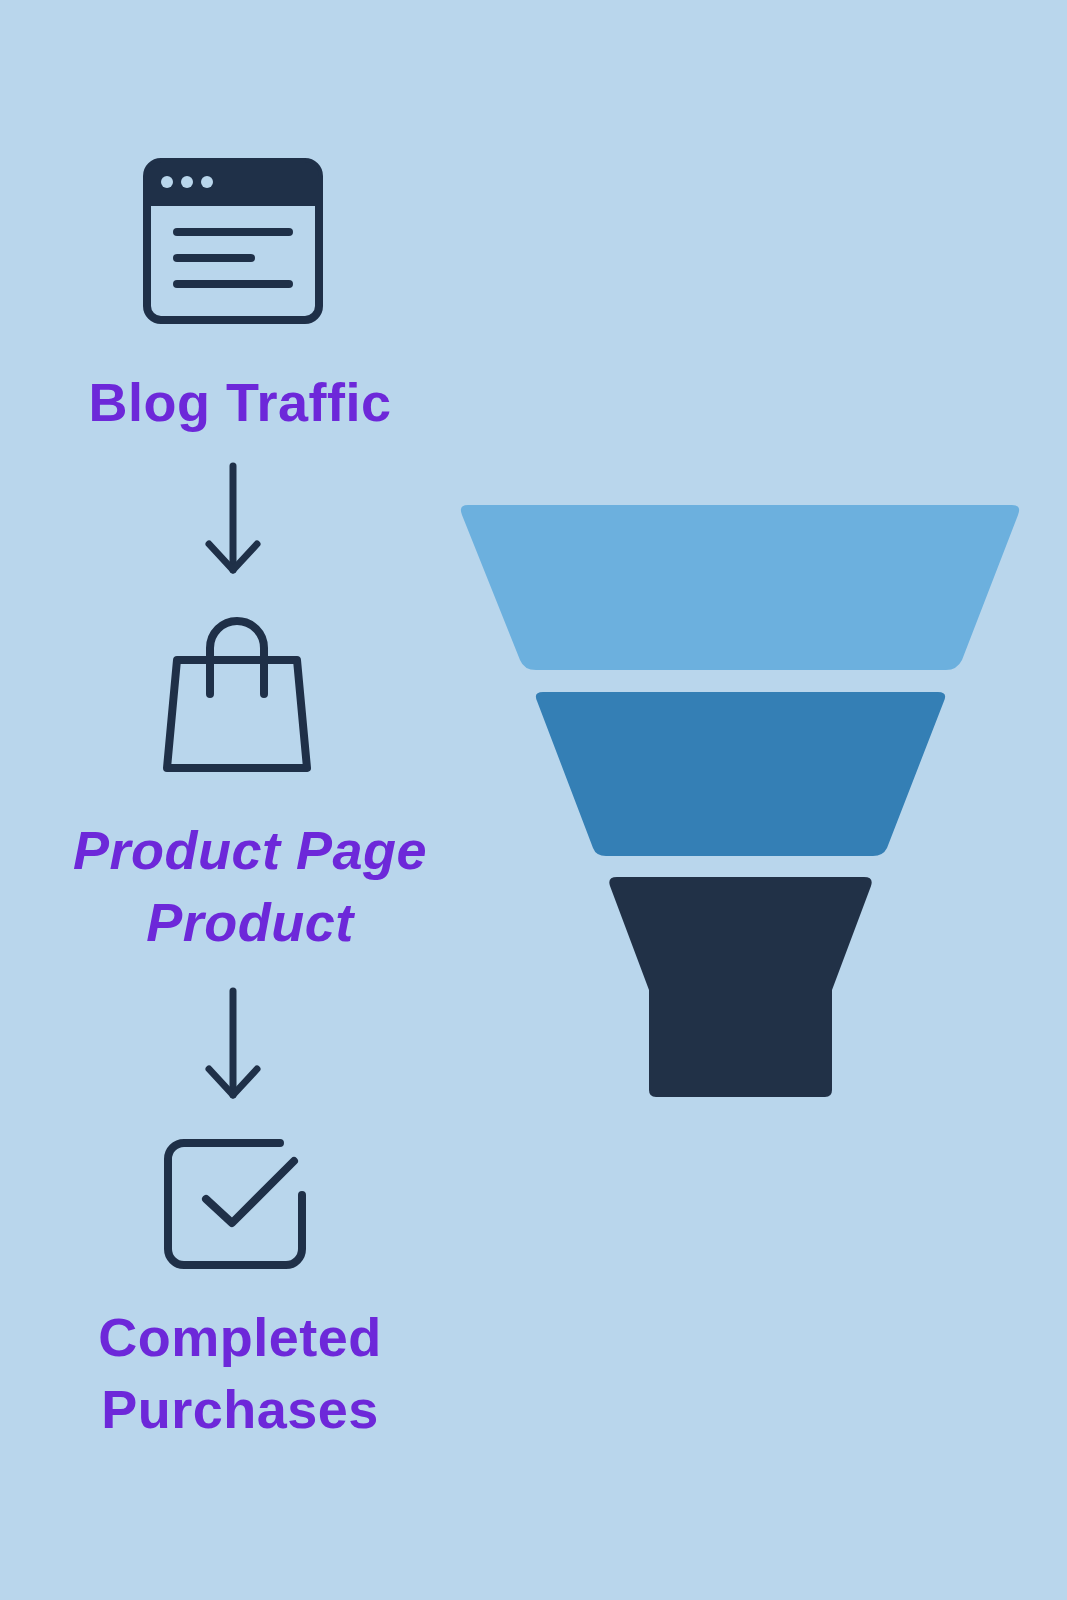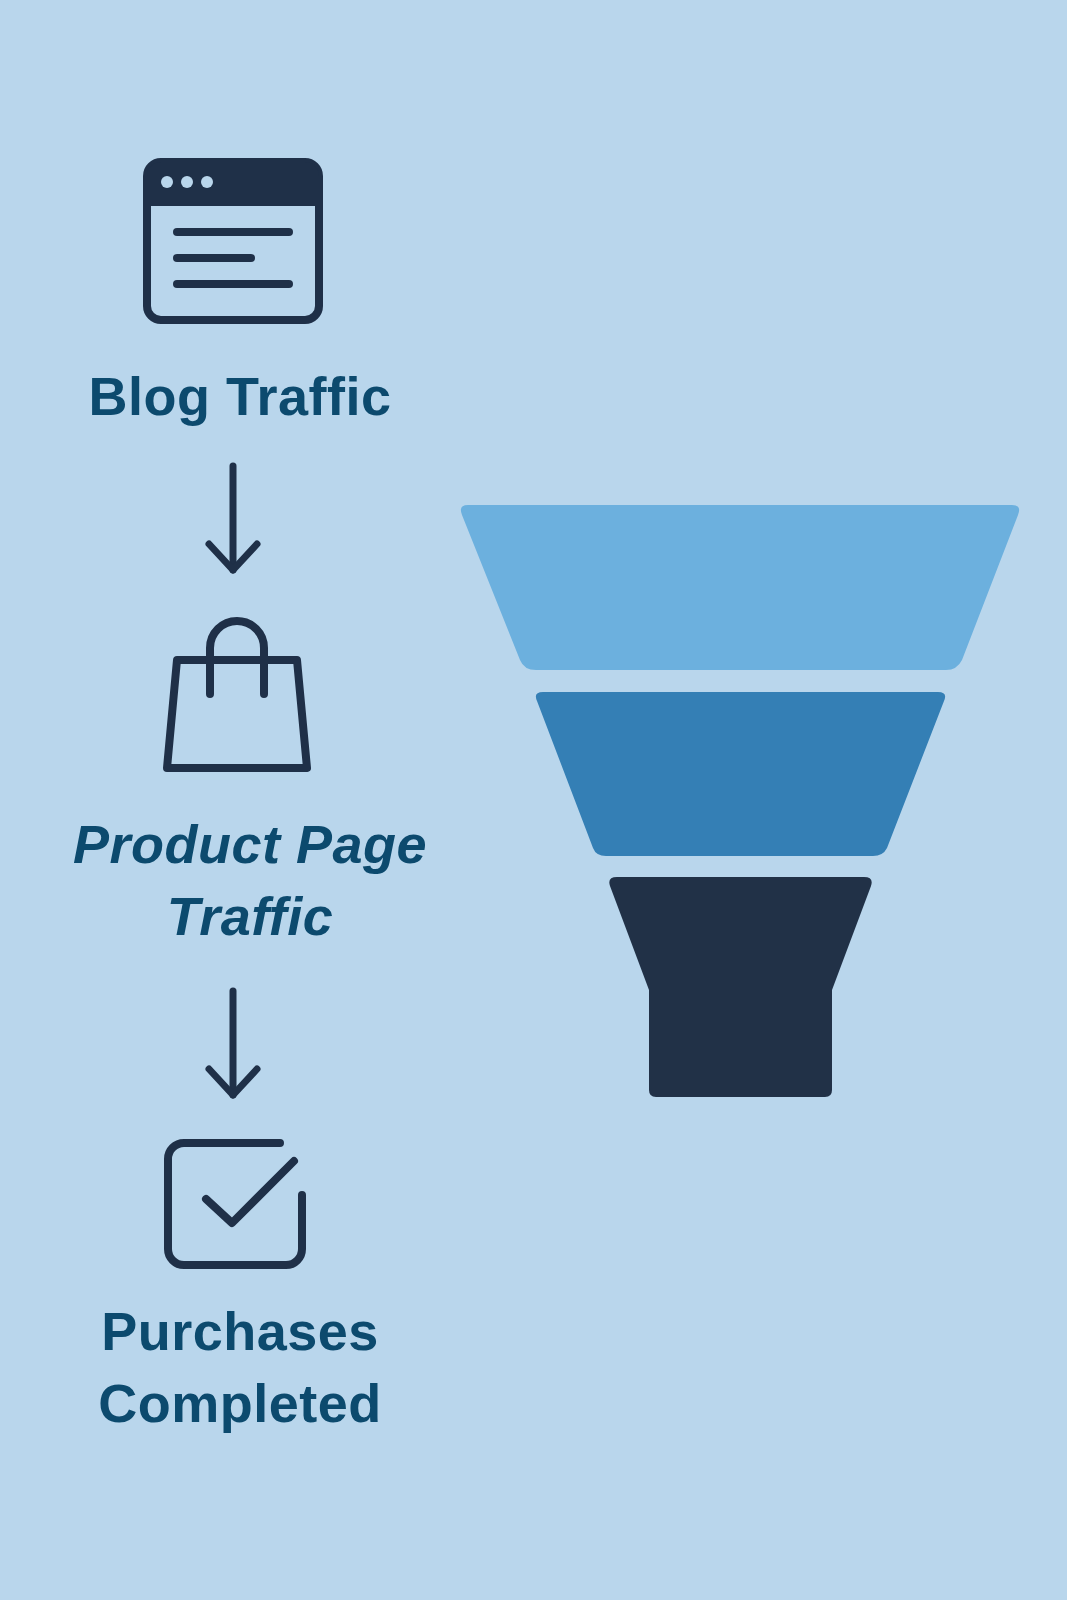--- a/index.html
+++ b/index.html
@@ -5,21 +5,21 @@
     html, body { margin: 0; padding: 0; }
     body {
       width: 1067px; height: 1600px; position: relative; overflow: hidden;
       background: #b9d6ec;
       font-family: "Liberation Sans", "DejaVu Sans", sans-serif;
       color: #1f3048;
     }
     .abs { position: absolute; }
     .label {
       position: absolute; text-align: center; font-weight: bold;
-      font-size: 54px; line-height: 72px; color: #0c4a6e; letter-spacing: 0.5px;
+      font-size: 54px; line-height: 72px; color: #6d28d9; letter-spacing: 0.5px; margin-top: 6px;
     }
     svg { display: block; }
   </style>
 </head>
 <body>
 
 <div class="abs" style="left:143px;top:158px;">
   <svg width="180" height="166" viewBox="0 0 180 166">
     <rect x="4" y="4" width="172" height="158" rx="14" fill="none" stroke="#1f3048" stroke-width="8"></rect>
     <path d="M4 18 a14 14 0 0 1 14 -14 h144 a14 14 0 0 1 14 14 v30 h-172 z" fill="#1f3048"></path>
@@ -43,40 +43,40 @@
 
 <div class="abs" style="left:162px;top:612px;">
   <svg width="150" height="166" viewBox="0 0 150 166">
     <path d="M15 48 h120 l10 108 h-140 z" fill="none" stroke="#1f3048" stroke-width="8" stroke-linejoin="round"></path>
     <path d="M48 82 V36 a27 27 0 0 1 54 0 V82" fill="none" stroke="#1f3048" stroke-width="8" stroke-linecap="round"></path>
   </svg>
 </div>
 
 <div class="label" style="left:20px;top:808px;width:460px;font-style:italic;">
   <div>Product Page</div>
-  <div>Traffic</div>
+  <div>Product</div>
 </div>
 
 <div class="abs" style="left:203px;top:985px;">
   <svg width="60" height="120" viewBox="0 0 60 120">
     <line x1="30" y1="6" x2="30" y2="110" stroke="#1f3048" stroke-width="7" stroke-linecap="round"></line>
     <polyline points="6,84 30,110 54,84" fill="none" stroke="#1f3048" stroke-width="7" stroke-linecap="round" stroke-linejoin="round"></polyline>
   </svg>
 </div>
 
 <div class="abs" style="left:162px;top:1135px;">
   <svg width="150" height="140" viewBox="0 0 150 140">
     <path d="M118 8 H22 a16 16 0 0 0 -16 16 V114 a16 16 0 0 0 16 16 H124 a16 16 0 0 0 16 -16 V60" fill="none" stroke="#1f3048" stroke-width="8" stroke-linecap="round"></path>
     <polyline points="44,64 70,88 132,26" fill="none" stroke="#1f3048" stroke-width="8" stroke-linecap="round" stroke-linejoin="round"></polyline>
   </svg>
 </div>
 
 <div class="label" style="left:20px;top:1295px;width:440px;">
+  <div>Completed</div>
   <div>Purchases</div>
-  <div>Completed</div>
 </div>
 
 <div class="abs" style="left:0;top:0;">
   <svg width="1067" height="1600" viewBox="0 0 1067 1600">
     <path d="M468 505 H1012 Q1022 505 1018 515 L962 660 Q957 670 946 670 H536 Q524 670 520 660 L462 515 Q458 505 468 505 Z" fill="#6cb0de"></path>
     <path d="M543 692 H938 Q948 692 944 701 L887 848 Q883 856 873 856 H606 Q596 856 593 848 L537 701 Q533 692 543 692 Z" fill="#347fb5"></path>
     <path d="M617 877 H864 Q874 877 871 886 L832 990 V1090 Q832 1097 825 1097 H656 Q649 1097 649 1090 V990 L610 886 Q607 877 617 877 Z" fill="#213147"></path>
   </svg>
 </div>
 

